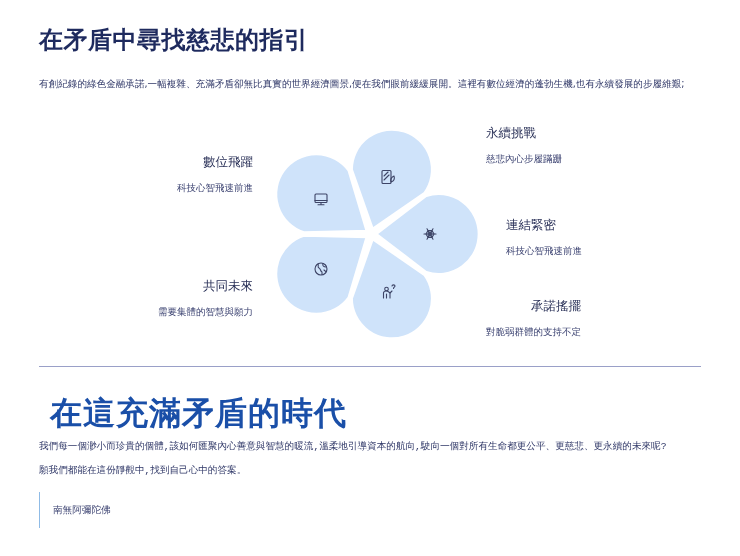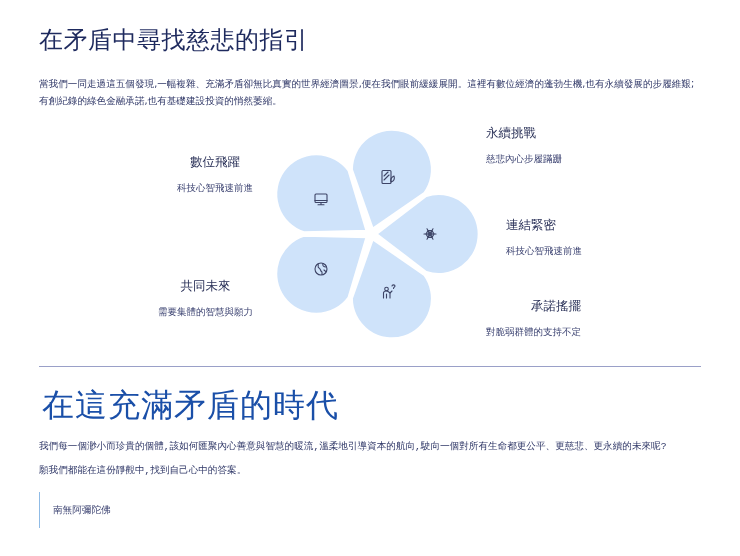--- a/index.html
+++ b/index.html
@@ -4,39 +4,39 @@
 <style>
   html, body { margin: 0; padding: 0; background: #ffffff; }
   body {
     width: 740px; height: 556px; position: relative; overflow: hidden;
     font-family: "DejaVu Sans", "Liberation Sans", sans-serif;
     color: #2f3560;
   }
   .abs { position: absolute; }
   .h1 {
     left: 39px; top: 24px; margin: 0;
-    font-size: 24px; font-weight: normal; color: #1e2a5e; letter-spacing: 0.5px;
+    font-size: 24px; font-weight: bold; color: #1e2a5e; letter-spacing: 0.5px;
     white-space: nowrap;
   }
   .intro {
     left: 39px; top: 75px; width: 670px; margin: 0;
     font-size: 9.6px; line-height: 17px; color: #2f3767;
   }
   .label { white-space: nowrap; }
   .label .t { font-size: 12.5px; color: #2a3158; display: block; }
   .label .s { font-size: 9.5px; color: #3a4170; display: block; margin-top: 11px; }
-  .label.right-al { text-align: center; }
+  .label.right-al { text-align: right; }
   .flower { left: 0; top: 0; width: 740px; height: 360px; }
   .divider {
     left: 39px; top: 366px; width: 662px; height: 0;
     border-top: 1.5px solid #9aa0c8;
   }
   .h2 {
-    left: 38px; top: 380px; margin: 4px;
-    font-size: 32px; font-weight: normal; color: #1a4fa8; letter-spacing: 1px;
+    left: 38px; top: 380px; margin: 12px;
+    font-size: 32px; font-weight: bold; color: #1a4fa8; letter-spacing: 1px;
     white-space: nowrap;
   }
   .p {
     left: 39px; margin: 0; font-size: 9.6px; color: #2f3767; white-space: nowrap; font-family: Liberation Mono, monospace;
   }
   .quote {
     left: 39px; top: 492px; height: 36px; width: 300px;
     border-left: 1.5px solid #8fbbe6;
     padding-left: 48px;
   }
@@ -44,22 +44,21 @@
     position: absolute; left: 13px; top: 12px;
     font-size: 9.6px; color: #3a4170; white-space: nowrap;
   }
 </style>
 </head>
 <body>
 
 <h1 class="abs h1">在矛盾中尋找慈悲的指引</h1>
 
 <div class="abs intro">
-  <div>當我們一同走過這五個發現,一幅複雜、充滿矛盾卻無比真實的世界經濟圖景,便在我們眼前緩緩展開。這裡有數位經濟的蓬勃生機,也有永續發展的步履維艱;</div>
-  <div>有創紀錄的綠色金融承諾,也有基礎建設投資的悄然萎縮。</div>
+  <div>有創紀錄的綠色金融承諾,一幅複雜、充滿矛盾卻無比真實的世界經濟圖景,便在我們眼前緩緩展開。這裡有數位經濟的蓬勃生機,也有永續發展的步履維艱;</div>
 </div>
 
 <svg class="abs flower" viewBox="0 0 740 360" width="740" height="360">
   <defs>
 
     <path id="petal" d="M 0 0 L 51 -39 A 41 41 0 1 1 51 39 Z"></path>
   </defs>
   <g transform="translate(371,234)" fill="#cfe3fa" stroke="#ffffff" stroke-width="4" stroke-linejoin="round">
 
     <use href="#petal" transform="rotate(0) translate(4,0)"></use>

